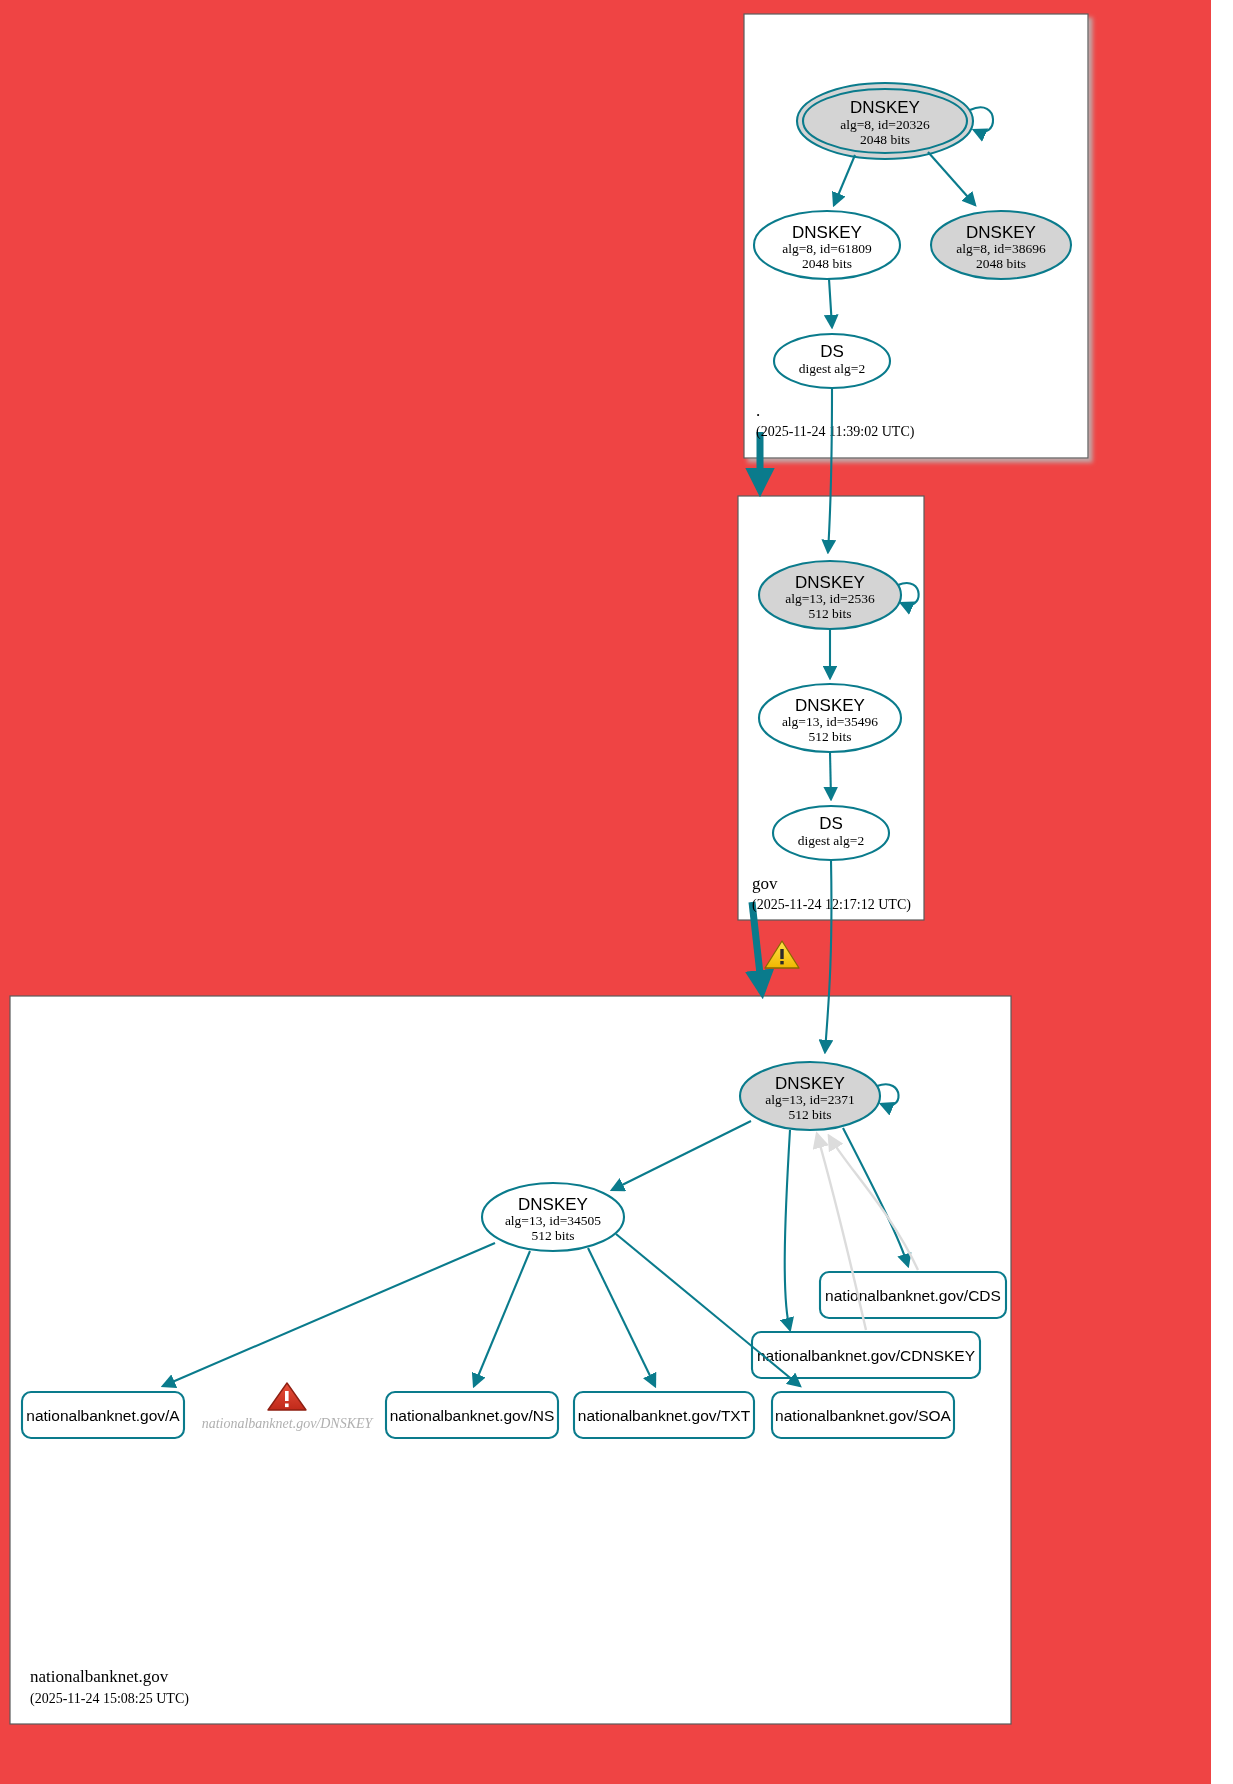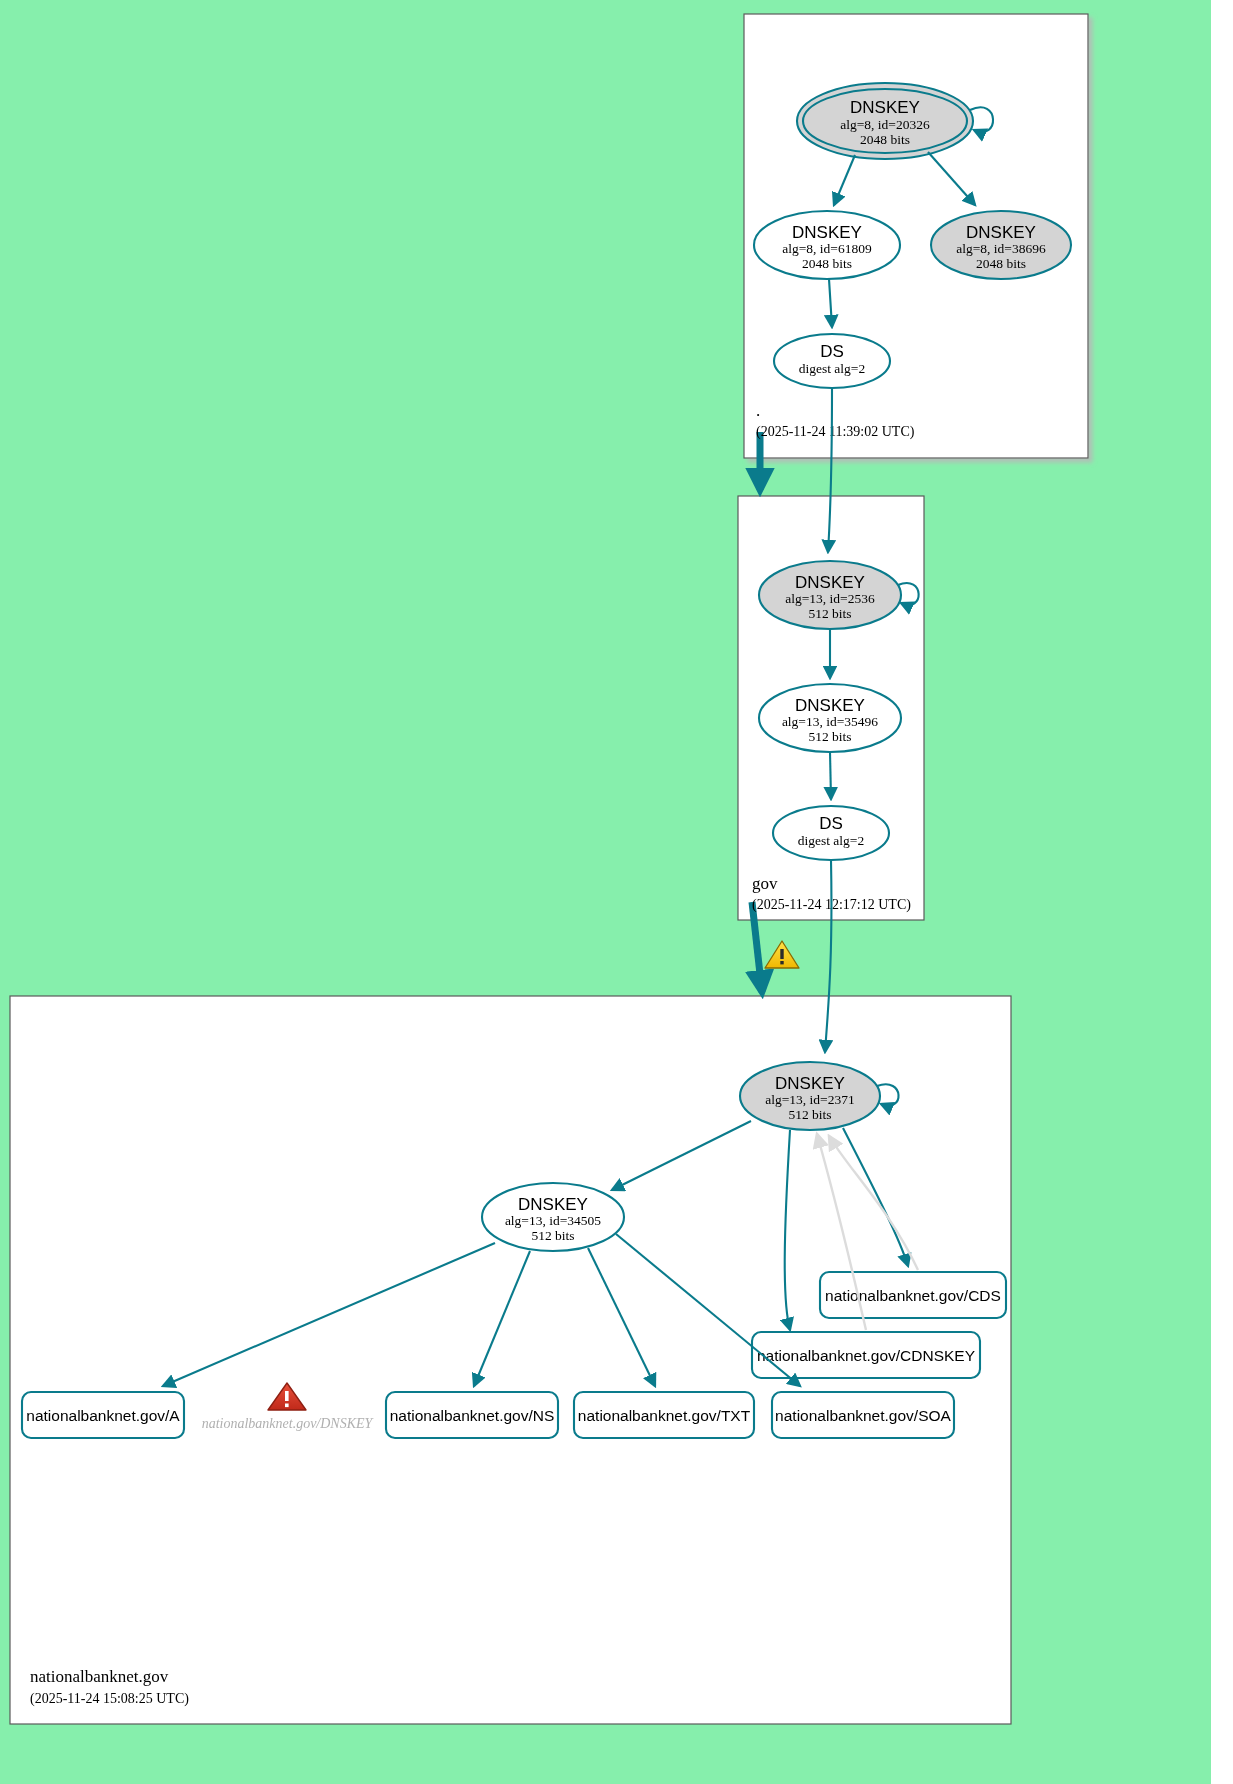--- a/index.html
+++ b/index.html
@@ -1,17 +1,17 @@
 <!DOCTYPE html>
 <html><head>
 <meta charset="utf-8">
 <style>
   html,body{margin:0;padding:0;background:#ffffff;}
   body{font-family:"Liberation Sans", sans-serif;}
-  #stage{position:relative;width:1211px;height:1784px;overflow:hidden;background:#86efac;}
+  #stage{position:relative;width:1211px;height:1784px;overflow:hidden;background:#ef4444;}
   svg#canvas{position:absolute;left:0;top:0;width:1233px;height:1784px;}
   .zone-rect{fill:#ffffff;stroke:#5a5a5a;stroke-width:1.2;}
   .zone-rect.shadowed{filter:url(#softshadow);}
   .node-ell{fill:#ffffff;stroke:#0a7b8c;stroke-width:2.1;}
   .node-ell.filled{fill:#d4d4d4;}
   .node-rect{fill:#ffffff;stroke:#0a7b8c;stroke-width:2.1;rx:9;ry:9;}
   .edge{stroke:#0a7b8c;stroke-width:2.1;fill:none;}
   .edge.thick{stroke-width:7;}
   .edge.faint{stroke:#dcdcdc;stroke-width:2.4;}
   text{fill:#000000;}

